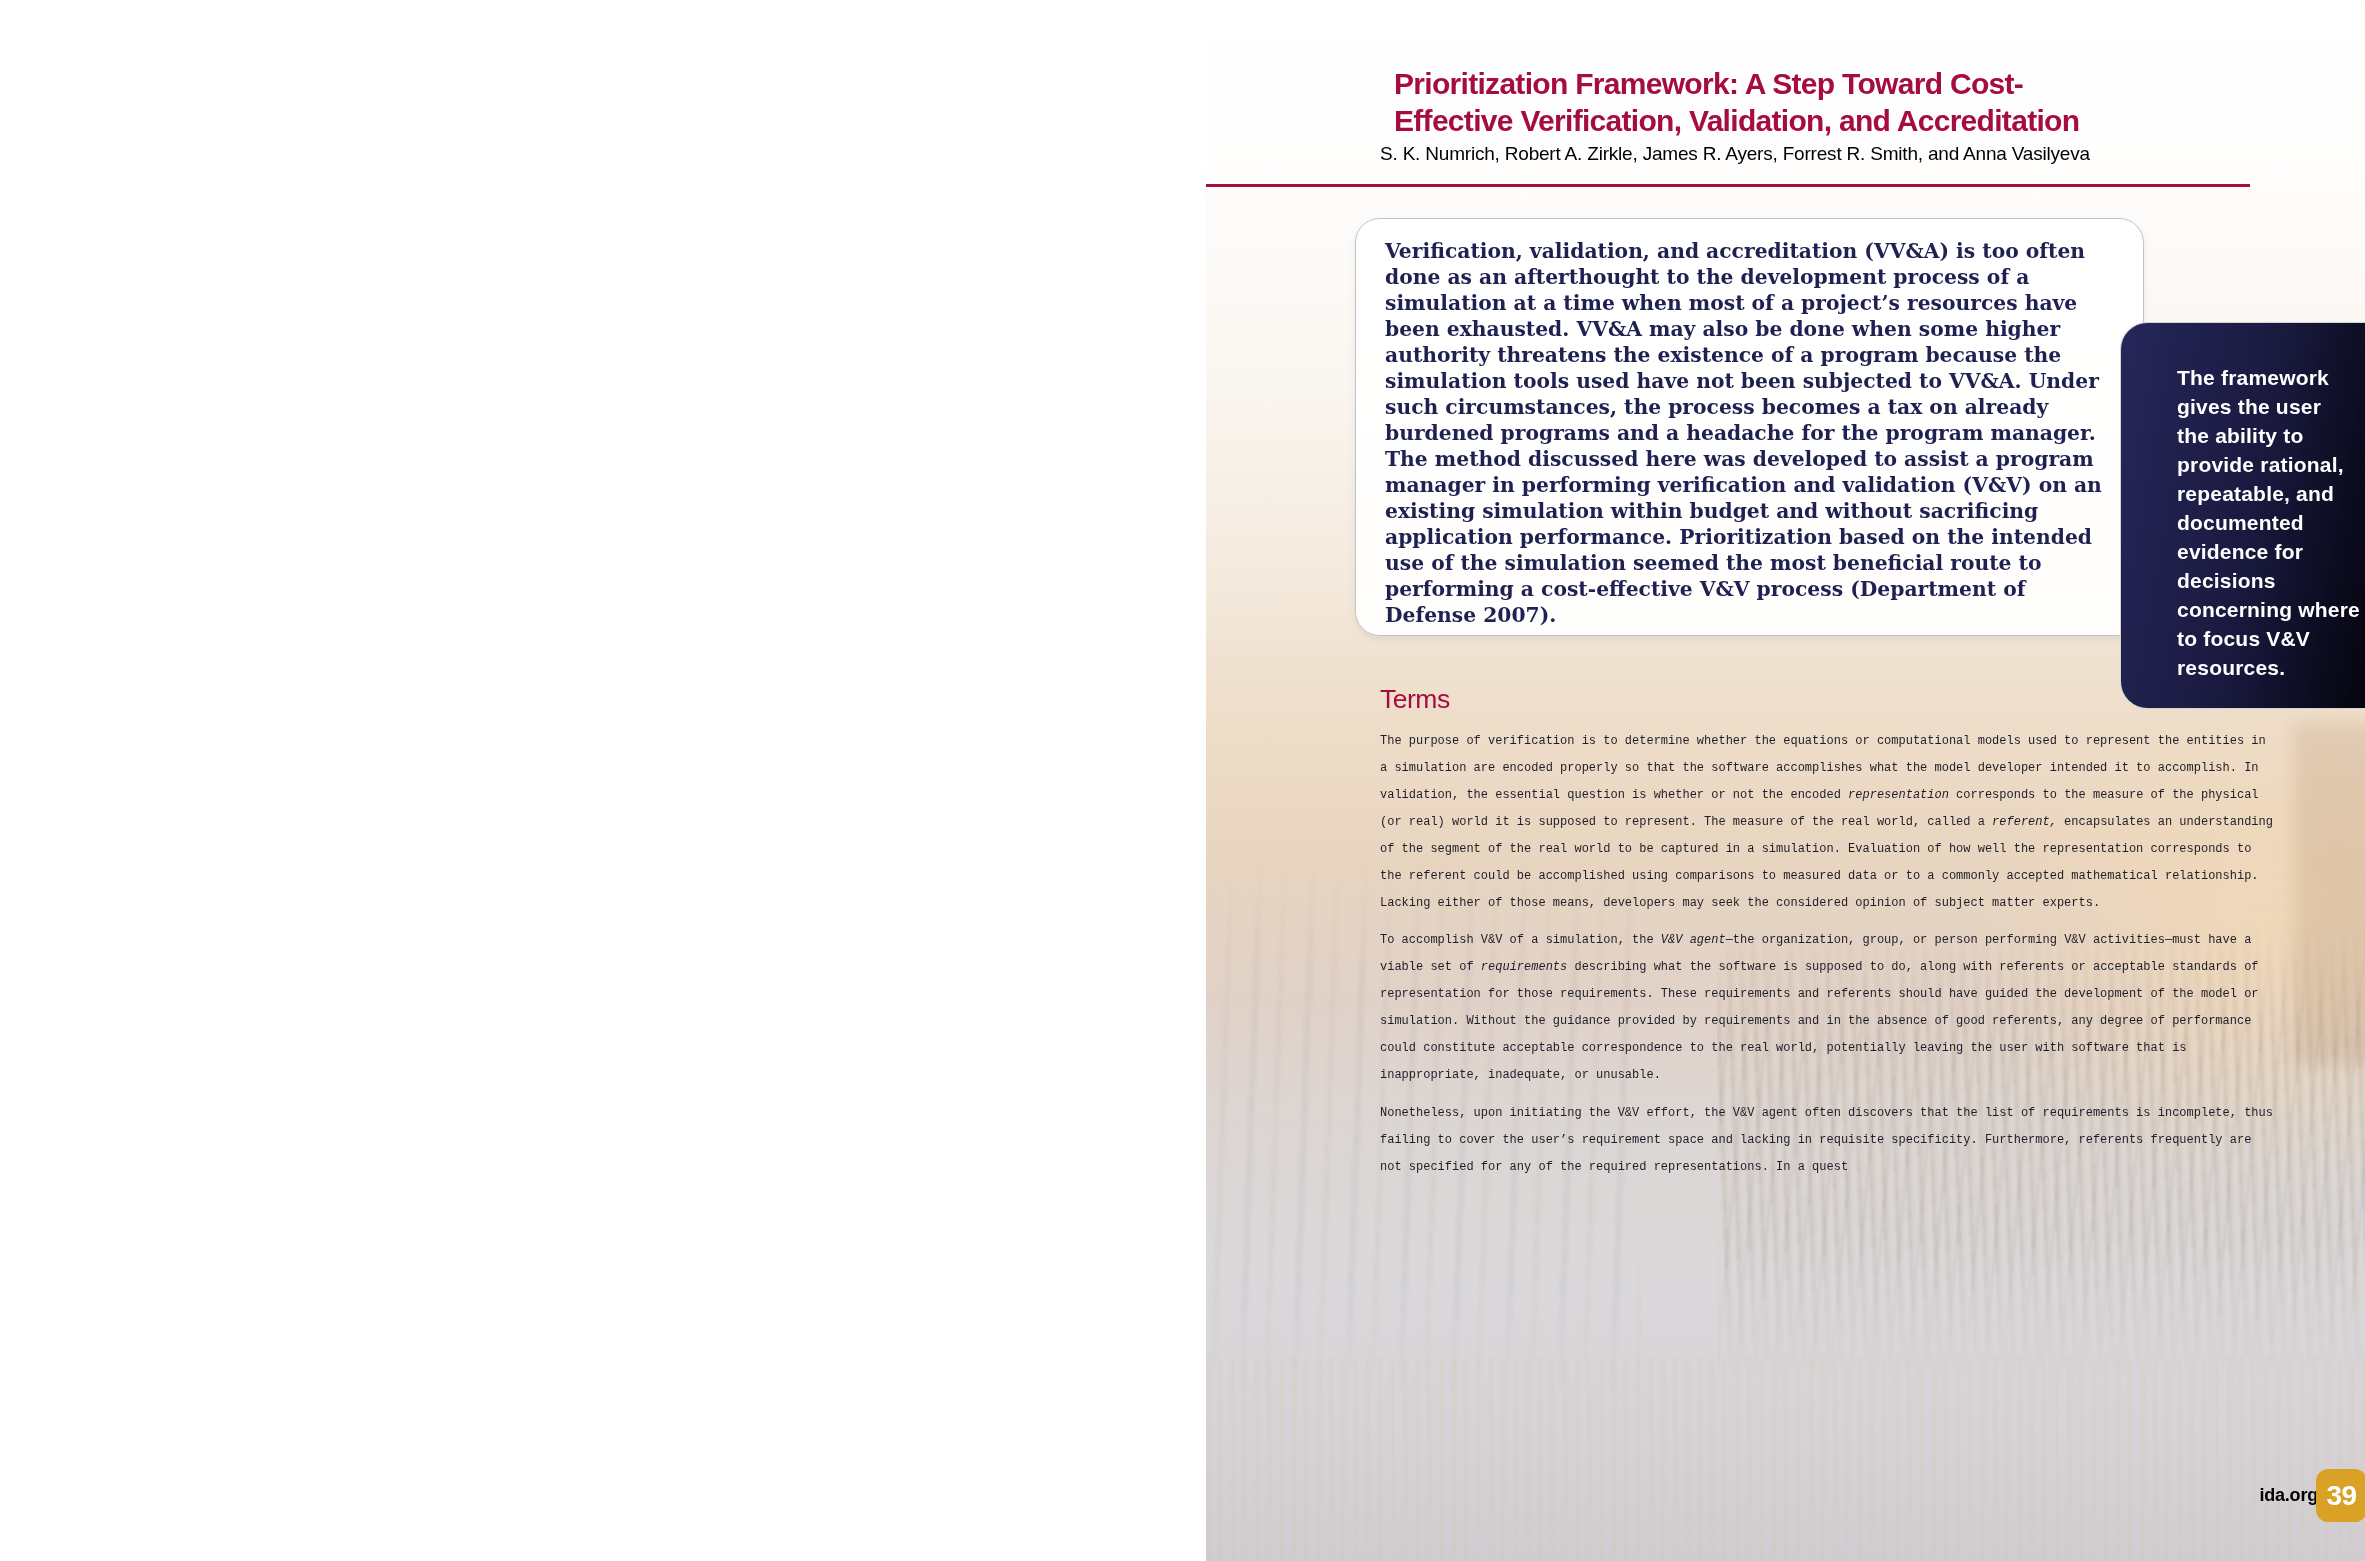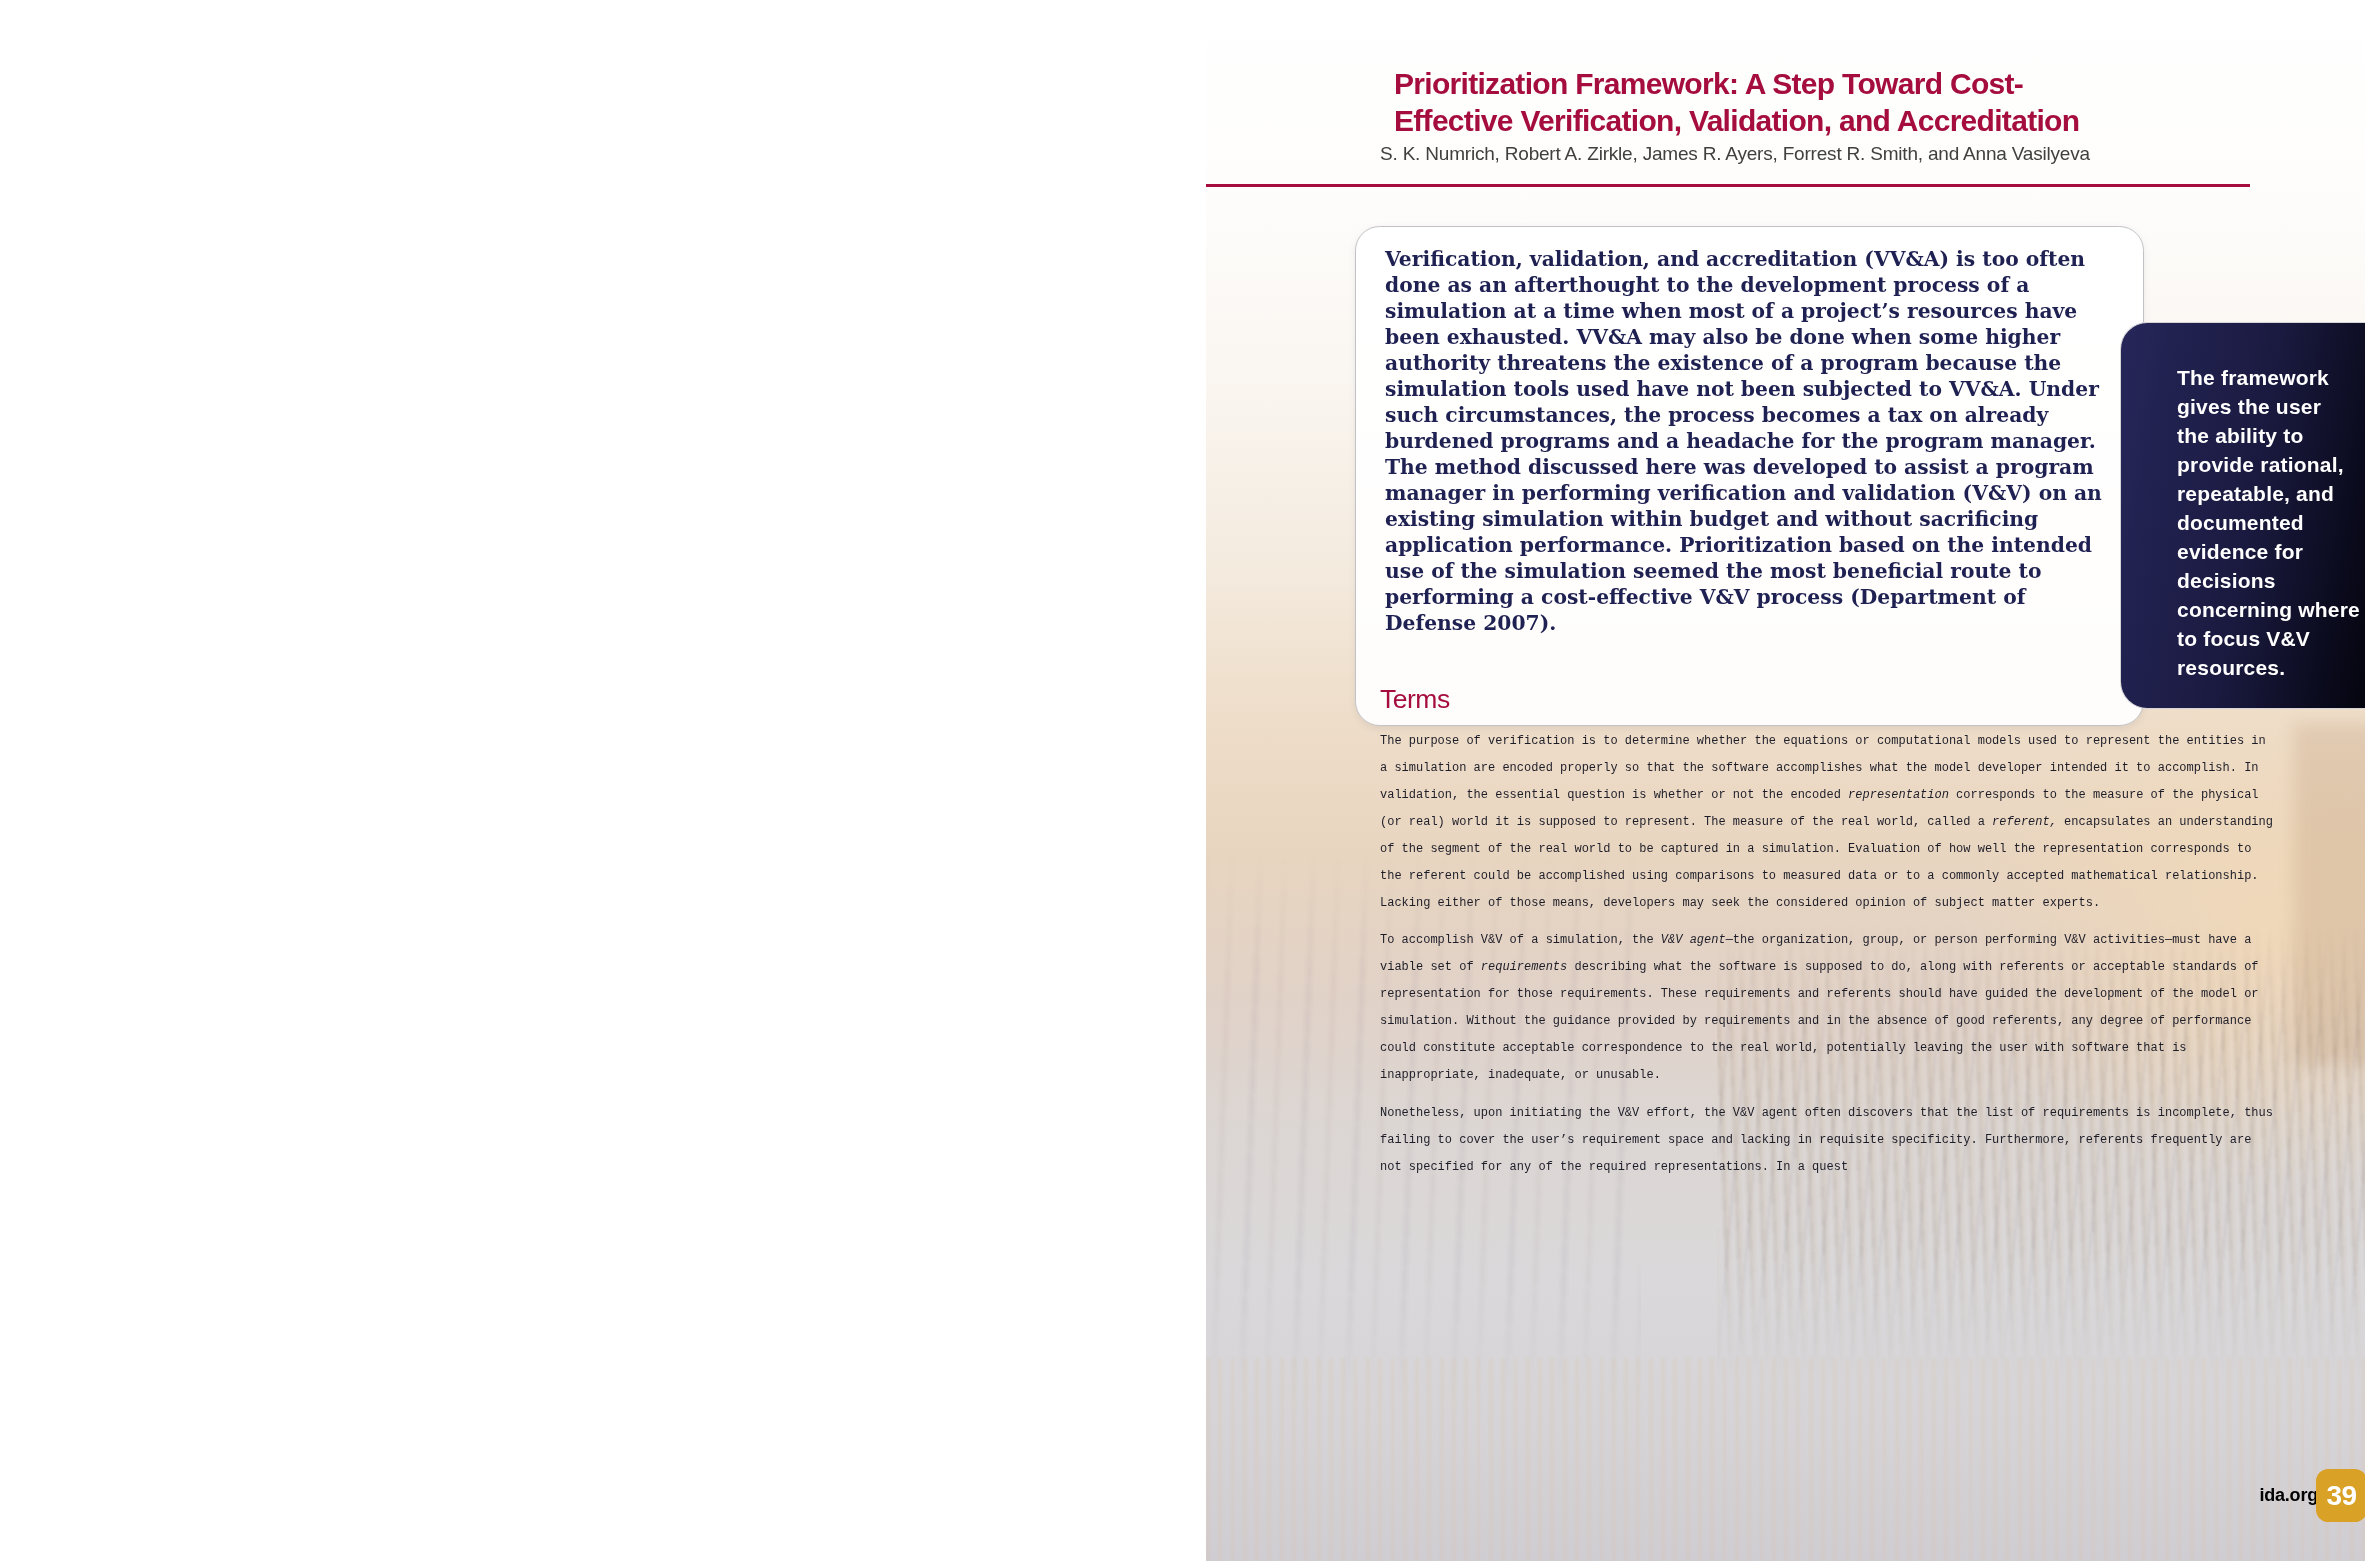--- a/index.html
+++ b/index.html
@@ -44,26 +44,26 @@
       filter:blur(0.9px);}
 
   
   .title{
     position:absolute;left:172px;top:49px;width:908px;margin:16px;
     font-size:30px;line-height:37px;font-weight:bold;letter-spacing:-0.7px;
     color:var(--accent);white-space:pre-line;
   }
   .authors{
     position:absolute;left:174px;top:142px;width:899px;
-    font-size:19px;line-height:23px;letter-spacing:-0.2px;color:#404040;
+    font-size:19px;line-height:23px;letter-spacing:-0.2px;color:#000000;
   }
   .rule{position:absolute;left:0;top:184px;width:1044px;height:3.3px;background:var(--accent);}
 
   .abstract-box{
-    position:absolute;left:149px;top:226px;width:789px;height:500px;box-sizing:border-box;
+    position:absolute;left:149px;top:218px;width:789px;height:418px;box-sizing:border-box;
     background:rgba(255,255,255,0.93);
     border:1.4px solid #c2c2c6;border-radius:24.6px;
     box-shadow:0 2.8px 6.6px rgba(90,90,110,0.10);
     padding:19px 22px 0 29px;
   }
   .abstract-box p{
     margin:0;font-family:"DejaVu Serif","Liberation Serif",serif;font-weight:bold;
     font-size:20.3px;line-height:26px;color:var(--navy);
   }
 

